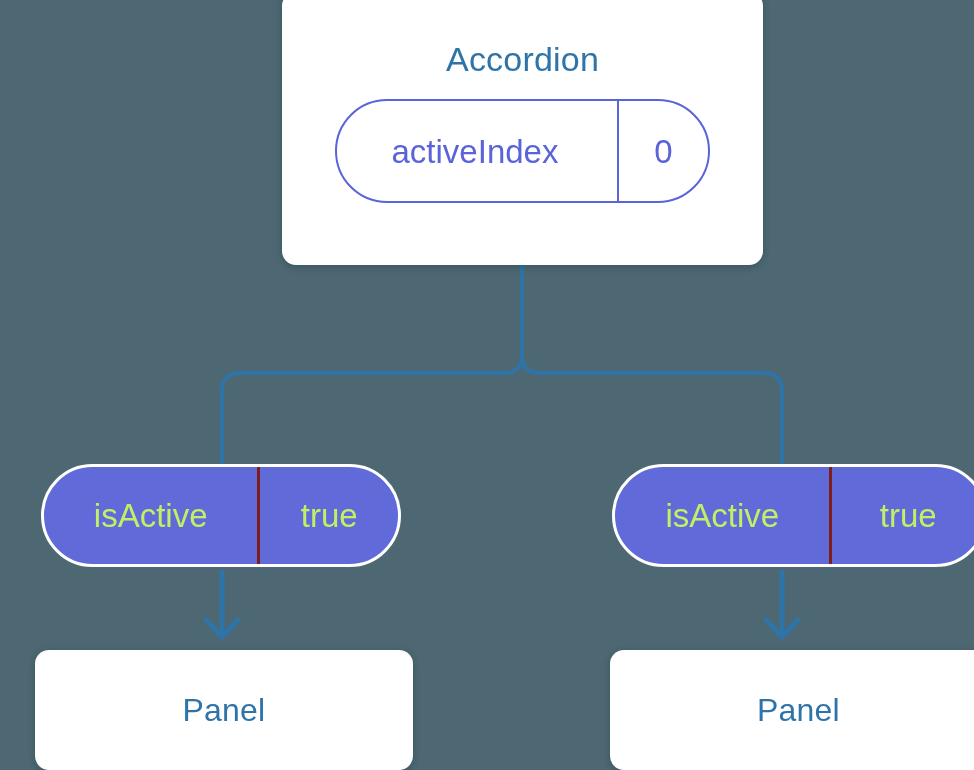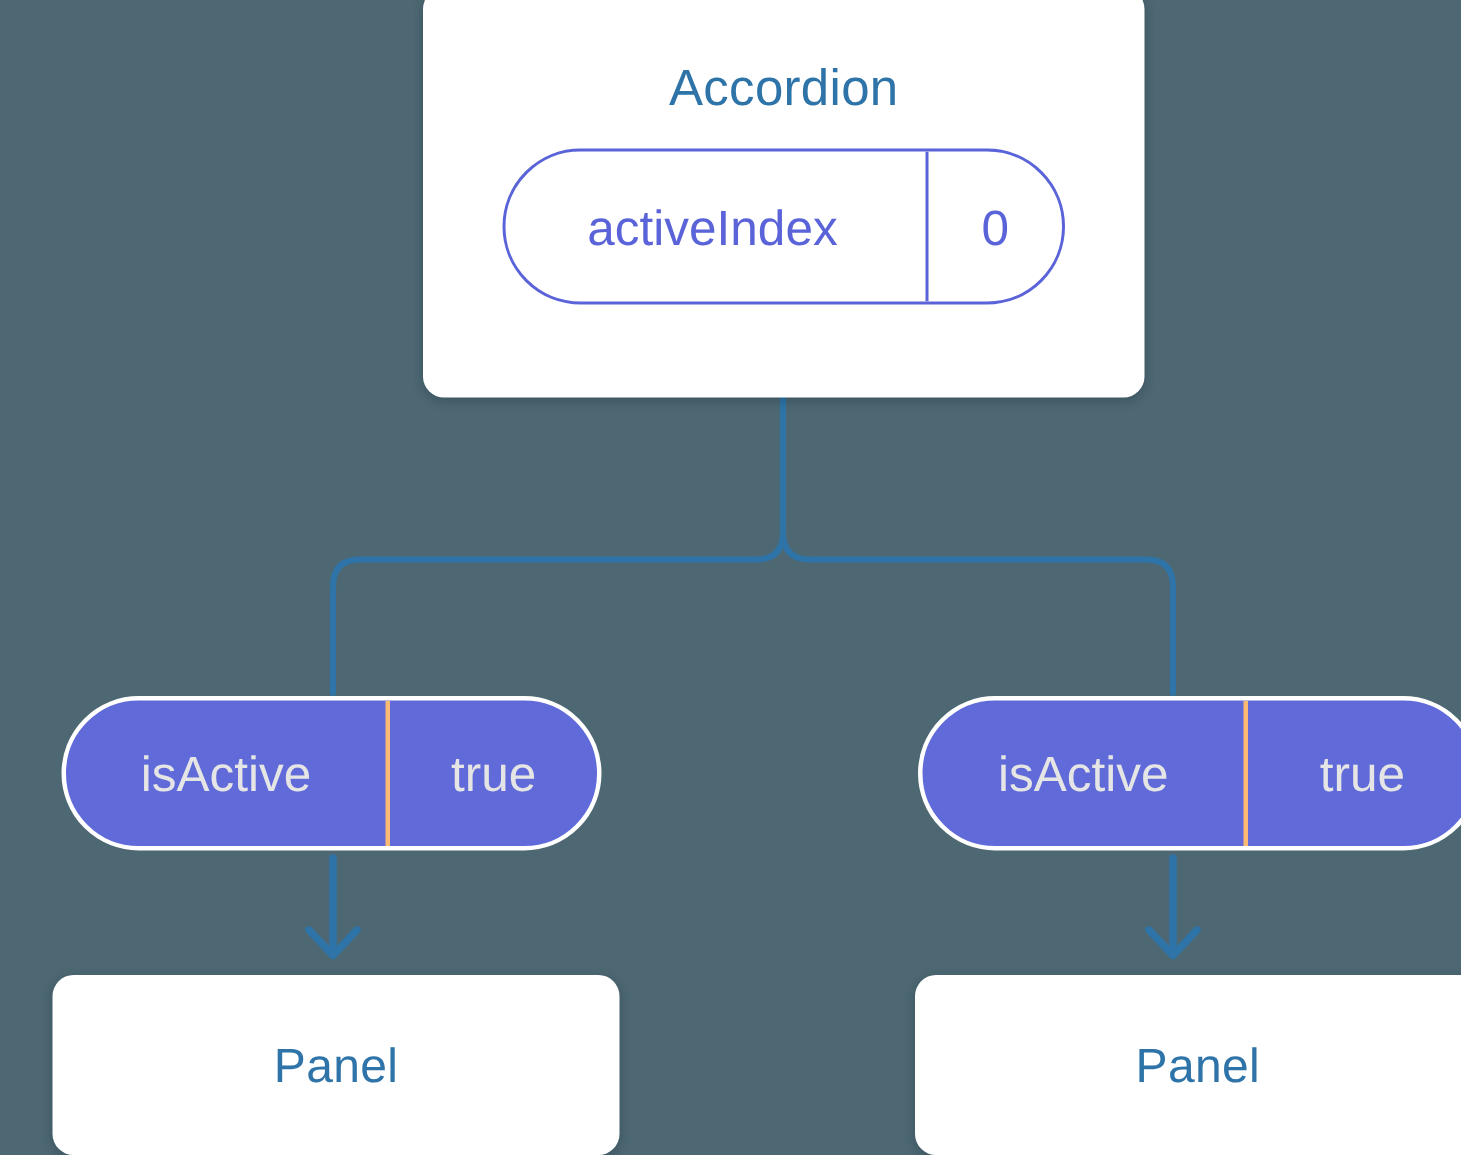--- a/index.html
+++ b/index.html
@@ -97,22 +97,22 @@
   .pill.outlined .pill-key,
   .pill.outlined .pill-val { color: #5a63d8; }
   .pill.outlined .pill-val { border-left: 2px solid #5a63d8; }
 
   
   .pill.filled {
     border: 3px solid #ffffff;
     background: #606ad8;
   }
   .pill.filled .pill-key,
-  .pill.filled .pill-val { color: #e5e5e5; }
-  .pill.filled .pill-val { border-left: 3px solid #fdba74; }
+  .pill.filled .pill-val { color: #bef264; }
+  .pill.filled .pill-val { border-left: 3px solid #7f1d1d; }
 
   
   #pill-active-index {
     position: relative;
     left: 0; top: 0;
     width: 375px;
     height: 104px;
     font-size: 33px;
   }
   #pill-active-index .pill-key { width: 283px; padding-right: 4px; }

